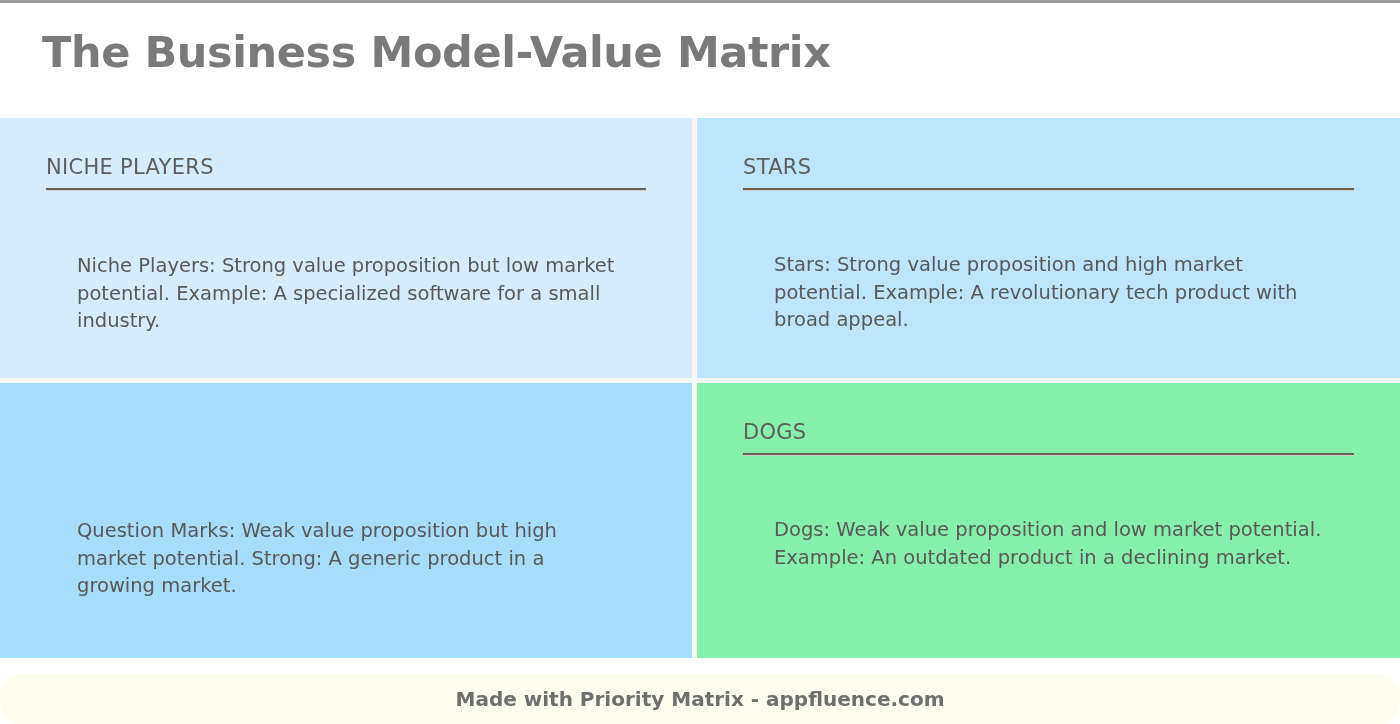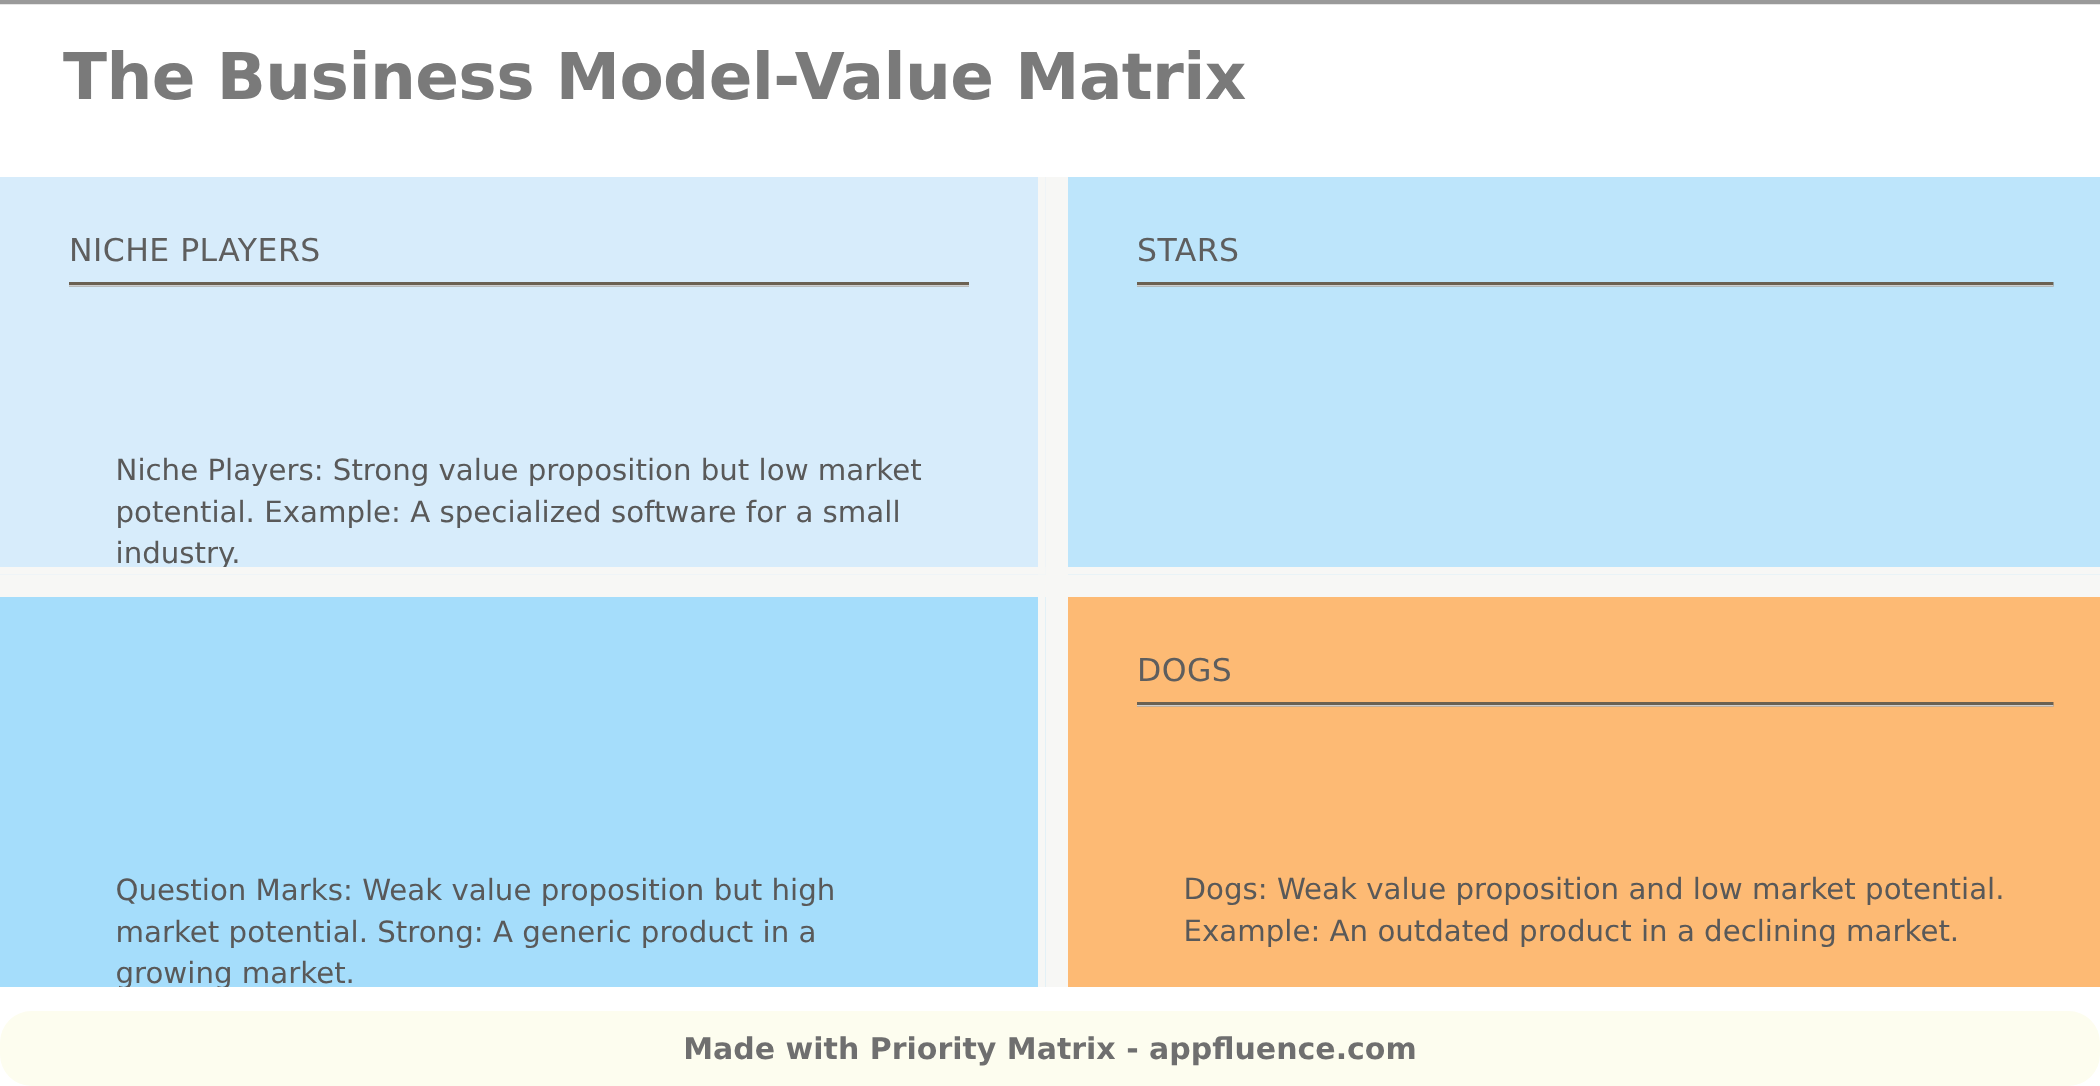--- a/index.html
+++ b/index.html
@@ -64,33 +64,32 @@
     top: 118px;
     width: 1400px;
     height: 540px;
     display: grid;
     grid-template-columns: 697px 703px;
     grid-template-rows: 265px 275px;
     background: #f7f7f5;
     column-gap: 0px;
     row-gap: 0px;
     box-sizing: border-box;
-    gap: 15px;
   }
 
   .quadrant {
     position: relative;
     box-sizing: border-box;
     overflow: hidden;
     padding: 0;
   }
   .q-niche  { background: #d7ecfb; border-right: 5px solid #f7f7f5; border-bottom: 5px solid #f7f7f5; }
   .q-stars  { background: #bde5fb; border-bottom: 5px solid #f7f7f5; padding-left: 44px; }
   .q-quest  { background: #a5ddfb; border-right: 5px solid #f7f7f5; }
-  .q-dogs   { background: #fdba74; }
+  .q-dogs   { background: #86efac; }
 
   .q-header {
     position: absolute;
     left: 46px;
     top: 38px;
     right: 46px;
   }
   .q-title {
     font-family: "DejaVu Sans", "Liberation Sans", sans-serif;
     font-size: 21px;
@@ -110,21 +109,20 @@
   .q-body {
     position: absolute;
     left: 77px;
     right: 72px;
     top: 134px;
     font-family: "DejaVu Sans", "Liberation Sans", sans-serif;
     font-size: 19.5px;
     line-height: 1.42;
     color: #595959;
     white-space: pre-line;
-    margin-top: 48px;
   }
   
   .q-stars .q-body,
   .q-dogs  .q-body { top: 133px; }
 
   
   .footer-gap {
     position: absolute;
     left: 0;
     top: 658px;
@@ -173,20 +171,21 @@
         <div class="q-rule"></div>
       </div>
       <div class="q-body">Niche Players: Strong value proposition but low market potential. Example: A specialized software for a small industry.</div>
     </div>
 
     <div class="quadrant q-stars">
       <div class="q-header">
         <div class="q-title">STARS</div>
         <div class="q-rule"></div>
       </div>
+      <div class="q-body">Stars: Strong value proposition and high market potential. Example: A revolutionary tech product with broad appeal.</div>
     </div>
 
     <div class="quadrant q-quest">
       <div class="q-body">Question Marks: Weak value proposition but high market potential. Strong: A generic product in a growing market.</div>
     </div>
 
     <div class="quadrant q-dogs">
       <div class="q-header">
         <div class="q-title">DOGS</div>
         <div class="q-rule"></div>

